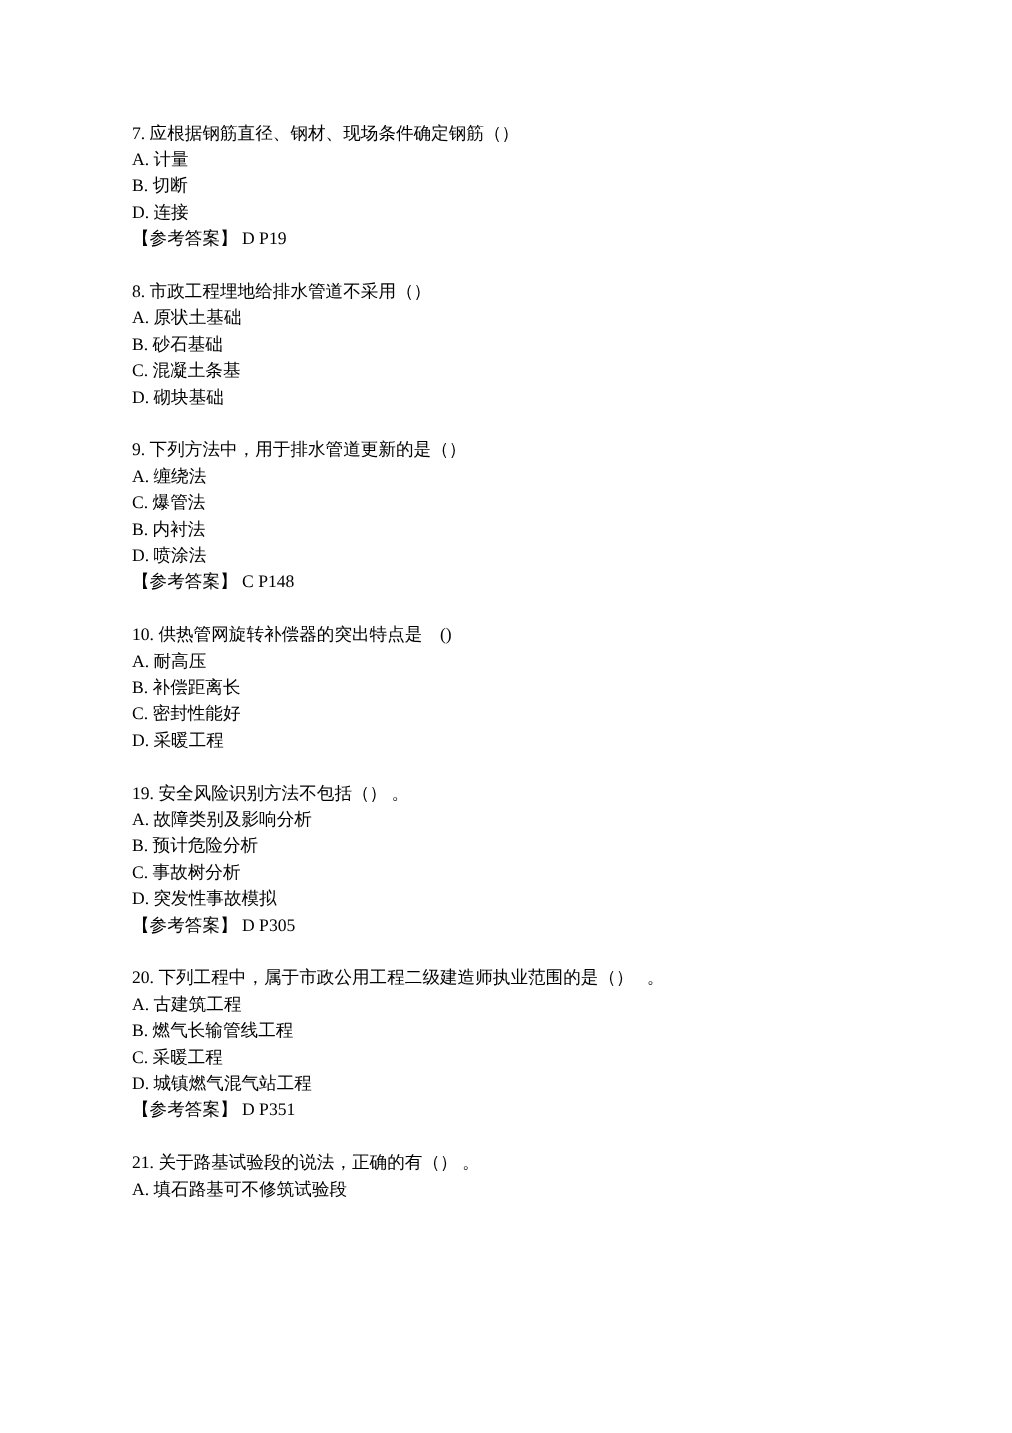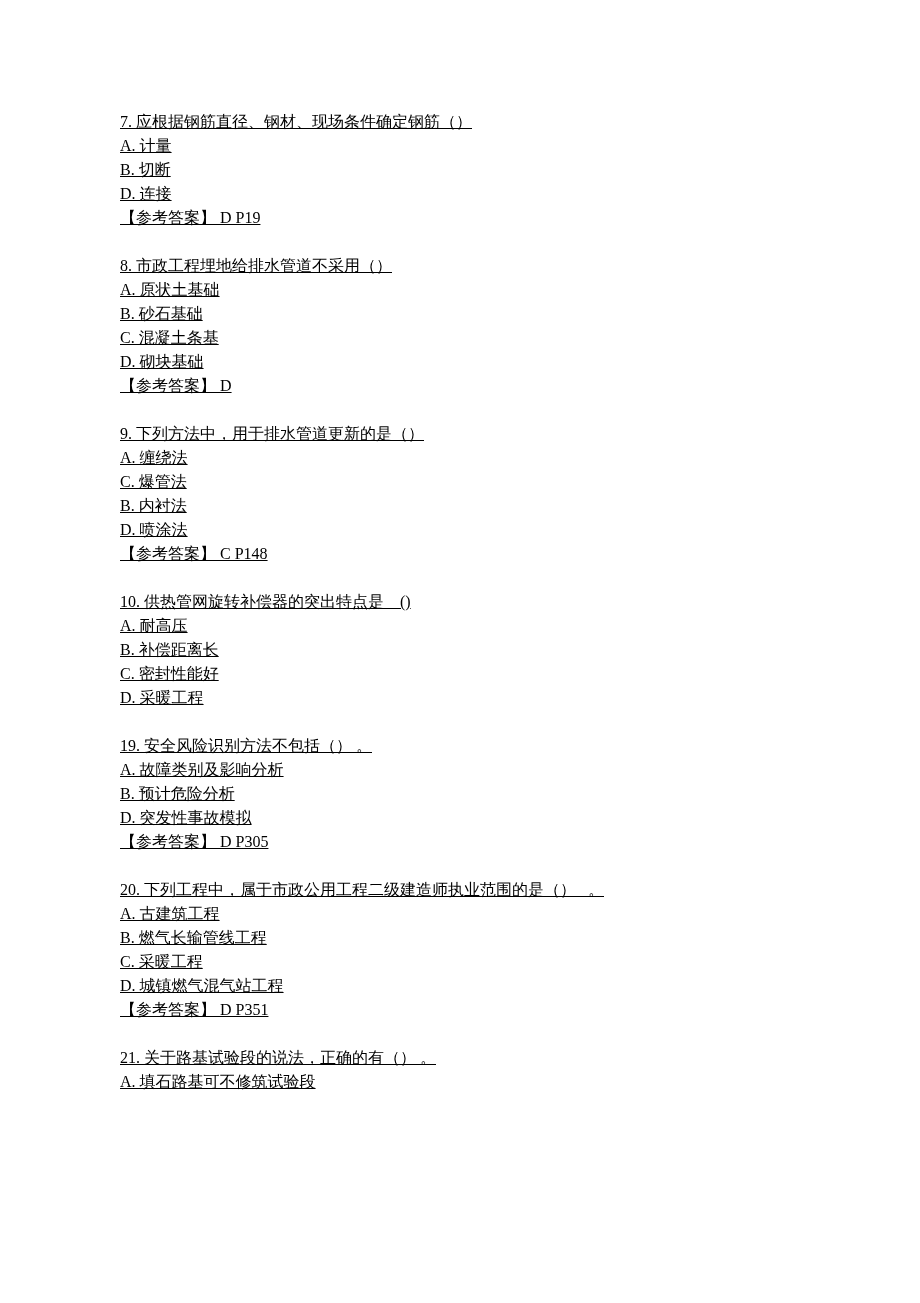--- a/index.html
+++ b/index.html
@@ -12,21 +12,20 @@
     min-height: 1303px;
     font-family: "SimSun", "宋体", "Songti SC", serif;
     font-size: 16px;
     line-height: 1.5;
     color: #000000;
     padding: 110px 0 0 120px;
     box-sizing: border-box;
   }
   .question-block {
     margin-bottom: 24px;
-    text-decoration: underline;
   }
   .line {
     white-space: pre;
   }
 </style>
 </head>
 <body>
 
 <div class="question-block">
   <div class="line"><span>7.</span> <span>应根据钢筋直径、钢材、现场条件确定钢筋（）</span></div>
@@ -35,21 +34,20 @@
   <div class="line">D. 连接</div>
   <div class="line">【参考答案】 D P19</div>
 </div>
 
 <div class="question-block">
   <div class="line"><span>8.</span> <span>市政工程埋地给排水管道不采用（）</span></div>
   <div class="line">A. 原状土基础</div>
   <div class="line">B. 砂石基础</div>
   <div class="line">C. 混凝土条基</div>
   <div class="line">D. 砌块基础</div>
-  <div class="line">【参考答案】 D</div>
 </div>
 
 <div class="question-block">
   <div class="line"><span>9.</span> <span>下列方法中，用于排水管道更新的是（）</span></div>
   <div class="line">A. 缠绕法</div>
   <div class="line">C. 爆管法</div>
   <div class="line">B. 内衬法</div>
   <div class="line">D. 喷涂法</div>
   <div class="line">【参考答案】 C P148</div>
 </div>
@@ -59,20 +57,21 @@
   <div class="line">A. 耐高压</div>
   <div class="line">B. 补偿距离长</div>
   <div class="line">C. 密封性能好</div>
   <div class="line">D. 采暖工程</div>
 </div>
 
 <div class="question-block">
   <div class="line"><span>19.</span> <span>安全风险识别方法不包括（） 。</span></div>
   <div class="line">A. 故障类别及影响分析</div>
   <div class="line">B. 预计危险分析</div>
+  <div class="line">C. 事故树分析</div>
   <div class="line">D. 突发性事故模拟</div>
   <div class="line">【参考答案】 D P305</div>
 </div>
 
 <div class="question-block">
   <div class="line"><span>20.</span> <span>下列工程中，属于市政公用工程二级建造师执业范围的是（）   。</span></div>
   <div class="line">A. 古建筑工程</div>
   <div class="line">B. 燃气长输管线工程</div>
   <div class="line">C. 采暖工程</div>
   <div class="line">D. 城镇燃气混气站工程</div>

